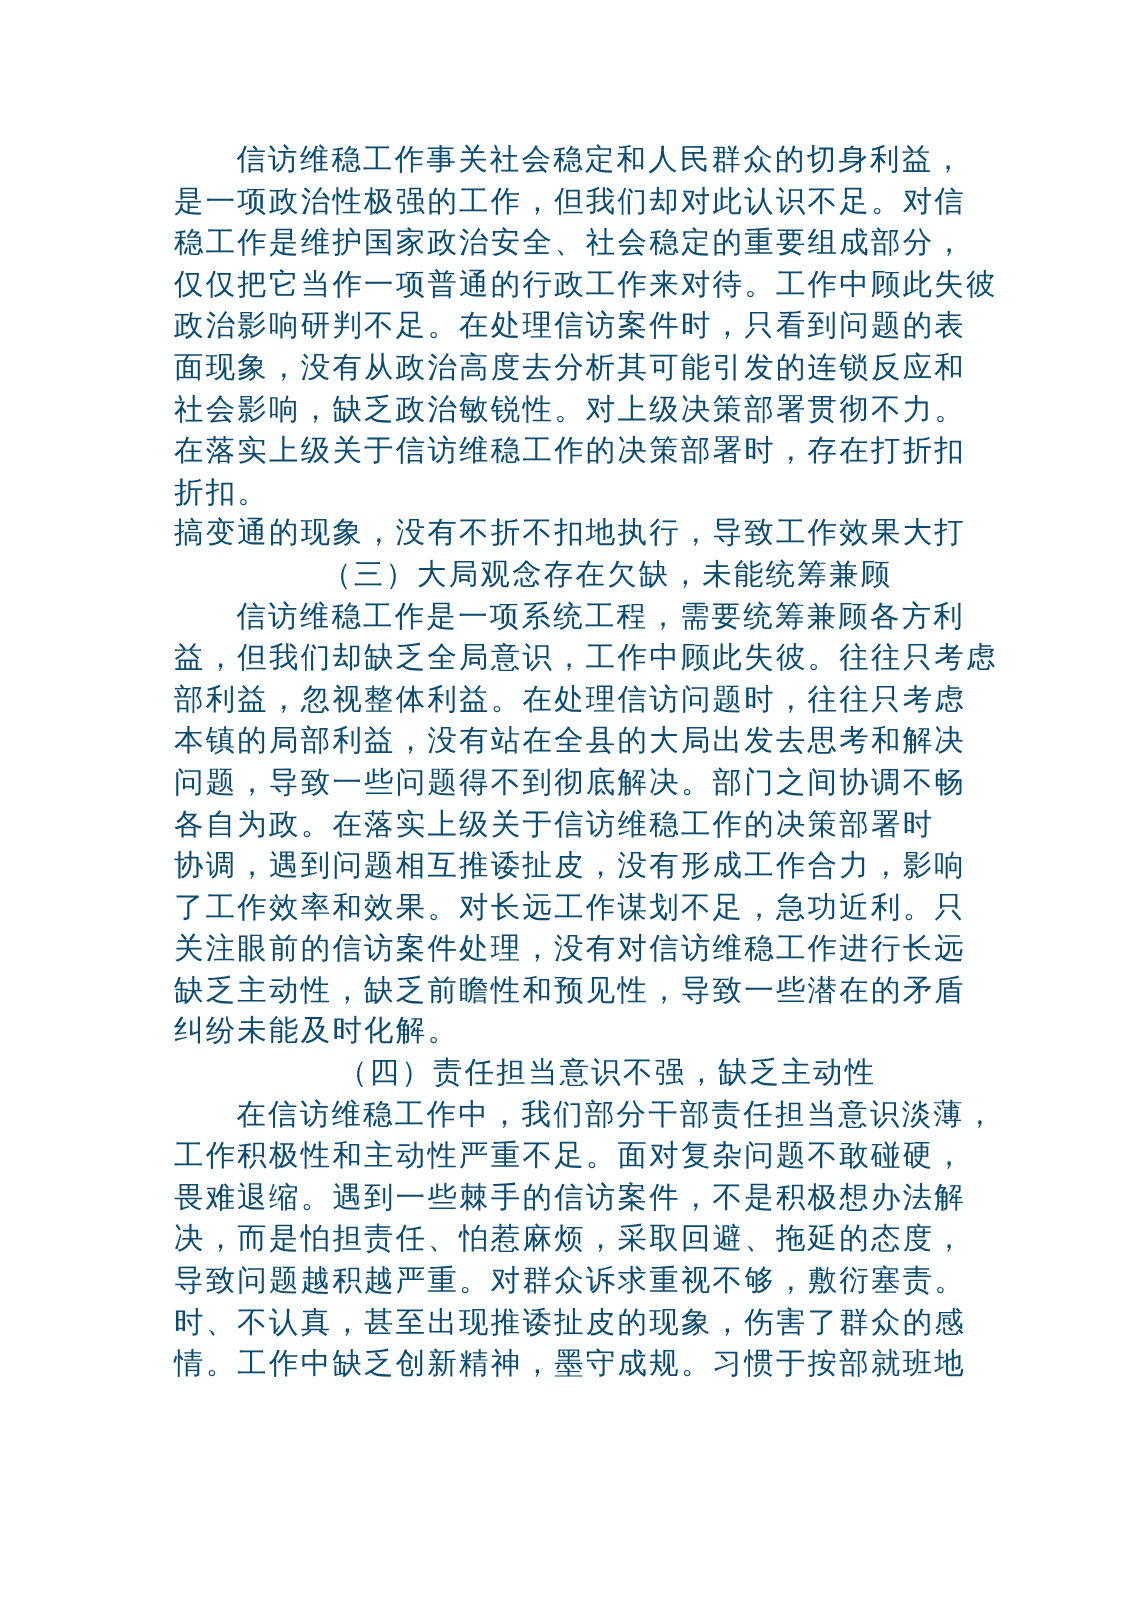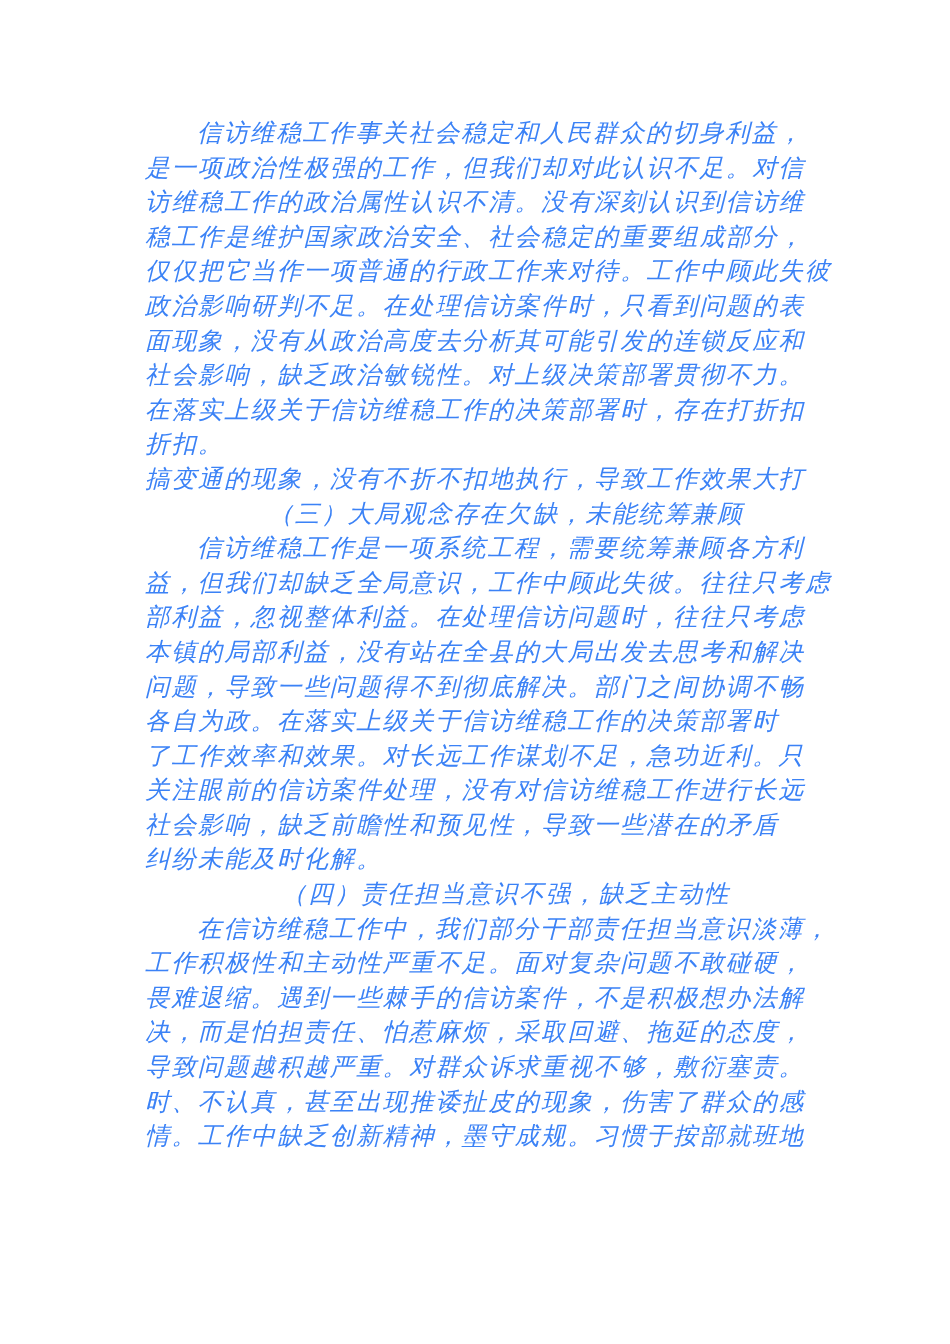--- a/index.html
+++ b/index.html
@@ -8,54 +8,53 @@
       position: absolute; left: 0; top: 0; width: 950px; height: 1344px; background: #ffffff;
     }
     .content {
       position: absolute;
       left: 145px;
       top: 116px;
       width: 664px;
       font-family: "DejaVu Sans", sans-serif;
       font-size: 24.5px;
       line-height: 34.6px;
-      color: #3b82f6;
+      color: #0c4a6e;
       letter-spacing: 1.9px;
-      font-style: italic;
     }
     .line { display: block; white-space: nowrap; height: 34.6px; }
     .indent { padding-left: 52px; }
     .heading-indent { padding-left: 58px; text-align: center; }
   </style>
 </head>
 <body>
 
 <div class="page">
   <div class="content">
     <span class="line indent">信访维稳工作事关社会稳定和人民群众的切身利益，</span>
     <span class="line">是一项政治性极强的工作，但我们却对此认识不足。对信</span>
-    <span class="line">访维稳工作的政治属性认识不清。没有深刻认识到信访维</span>
     <span class="line">稳工作是维护国家政治安全、社会稳定的重要组成部分，</span>
     <span class="line">仅仅把它当作一项普通的行政工作来对待。工作中顾此失彼</span>
     <span class="line">政治影响研判不足。在处理信访案件时，只看到问题的表</span>
     <span class="line">面现象，没有从政治高度去分析其可能引发的连锁反应和</span>
     <span class="line">社会影响，缺乏政治敏锐性。对上级决策部署贯彻不力。</span>
     <span class="line">在落实上级关于信访维稳工作的决策部署时，存在打折扣</span>
     <span class="line">折扣。</span>
     <span class="line">搞变通的现象，没有不折不扣地执行，导致工作效果大打</span>
     <span class="line heading-indent">（三）大局观念存在欠缺，未能统筹兼顾</span>
     <span class="line indent">信访维稳工作是一项系统工程，需要统筹兼顾各方利</span>
     <span class="line">益，但我们却缺乏全局意识，工作中顾此失彼。往往只考虑</span>
     <span class="line">部利益，忽视整体利益。在处理信访问题时，往往只考虑</span>
     <span class="line">本镇的局部利益，没有站在全县的大局出发去思考和解决</span>
     <span class="line">问题，导致一些问题得不到彻底解决。部门之间协调不畅</span>
     <span class="line">各自为政。在落实上级关于信访维稳工作的决策部署时</span>
+    <span class="line">协调，遇到问题相互推诿扯皮，没有形成工作合力，影响</span>
     <span class="line">了工作效率和效果。对长远工作谋划不足，急功近利。只</span>
     <span class="line">关注眼前的信访案件处理，没有对信访维稳工作进行长远</span>
-    <span class="line">社会影响，缺乏前瞻性和预见性，导致一些潜在的矛盾</span>
+    <span class="line">缺乏主动性，缺乏前瞻性和预见性，导致一些潜在的矛盾</span>
     <span class="line">纠纷未能及时化解。</span>
     <span class="line heading-indent">（四）责任担当意识不强，缺乏主动性</span>
     <span class="line indent">在信访维稳工作中，我们部分干部责任担当意识淡薄，</span>
     <span class="line">工作积极性和主动性严重不足。面对复杂问题不敢碰硬，</span>
     <span class="line">畏难退缩。遇到一些棘手的信访案件，不是积极想办法解</span>
     <span class="line">决，而是怕担责任、怕惹麻烦，采取回避、拖延的态度，</span>
     <span class="line">导致问题越积越严重。对群众诉求重视不够，敷衍塞责。</span>
     <span class="line">时、不认真，甚至出现推诿扯皮的现象，伤害了群众的感</span>
     <span class="line">情。工作中缺乏创新精神，墨守成规。习惯于按部就班地</span>
   </div>

